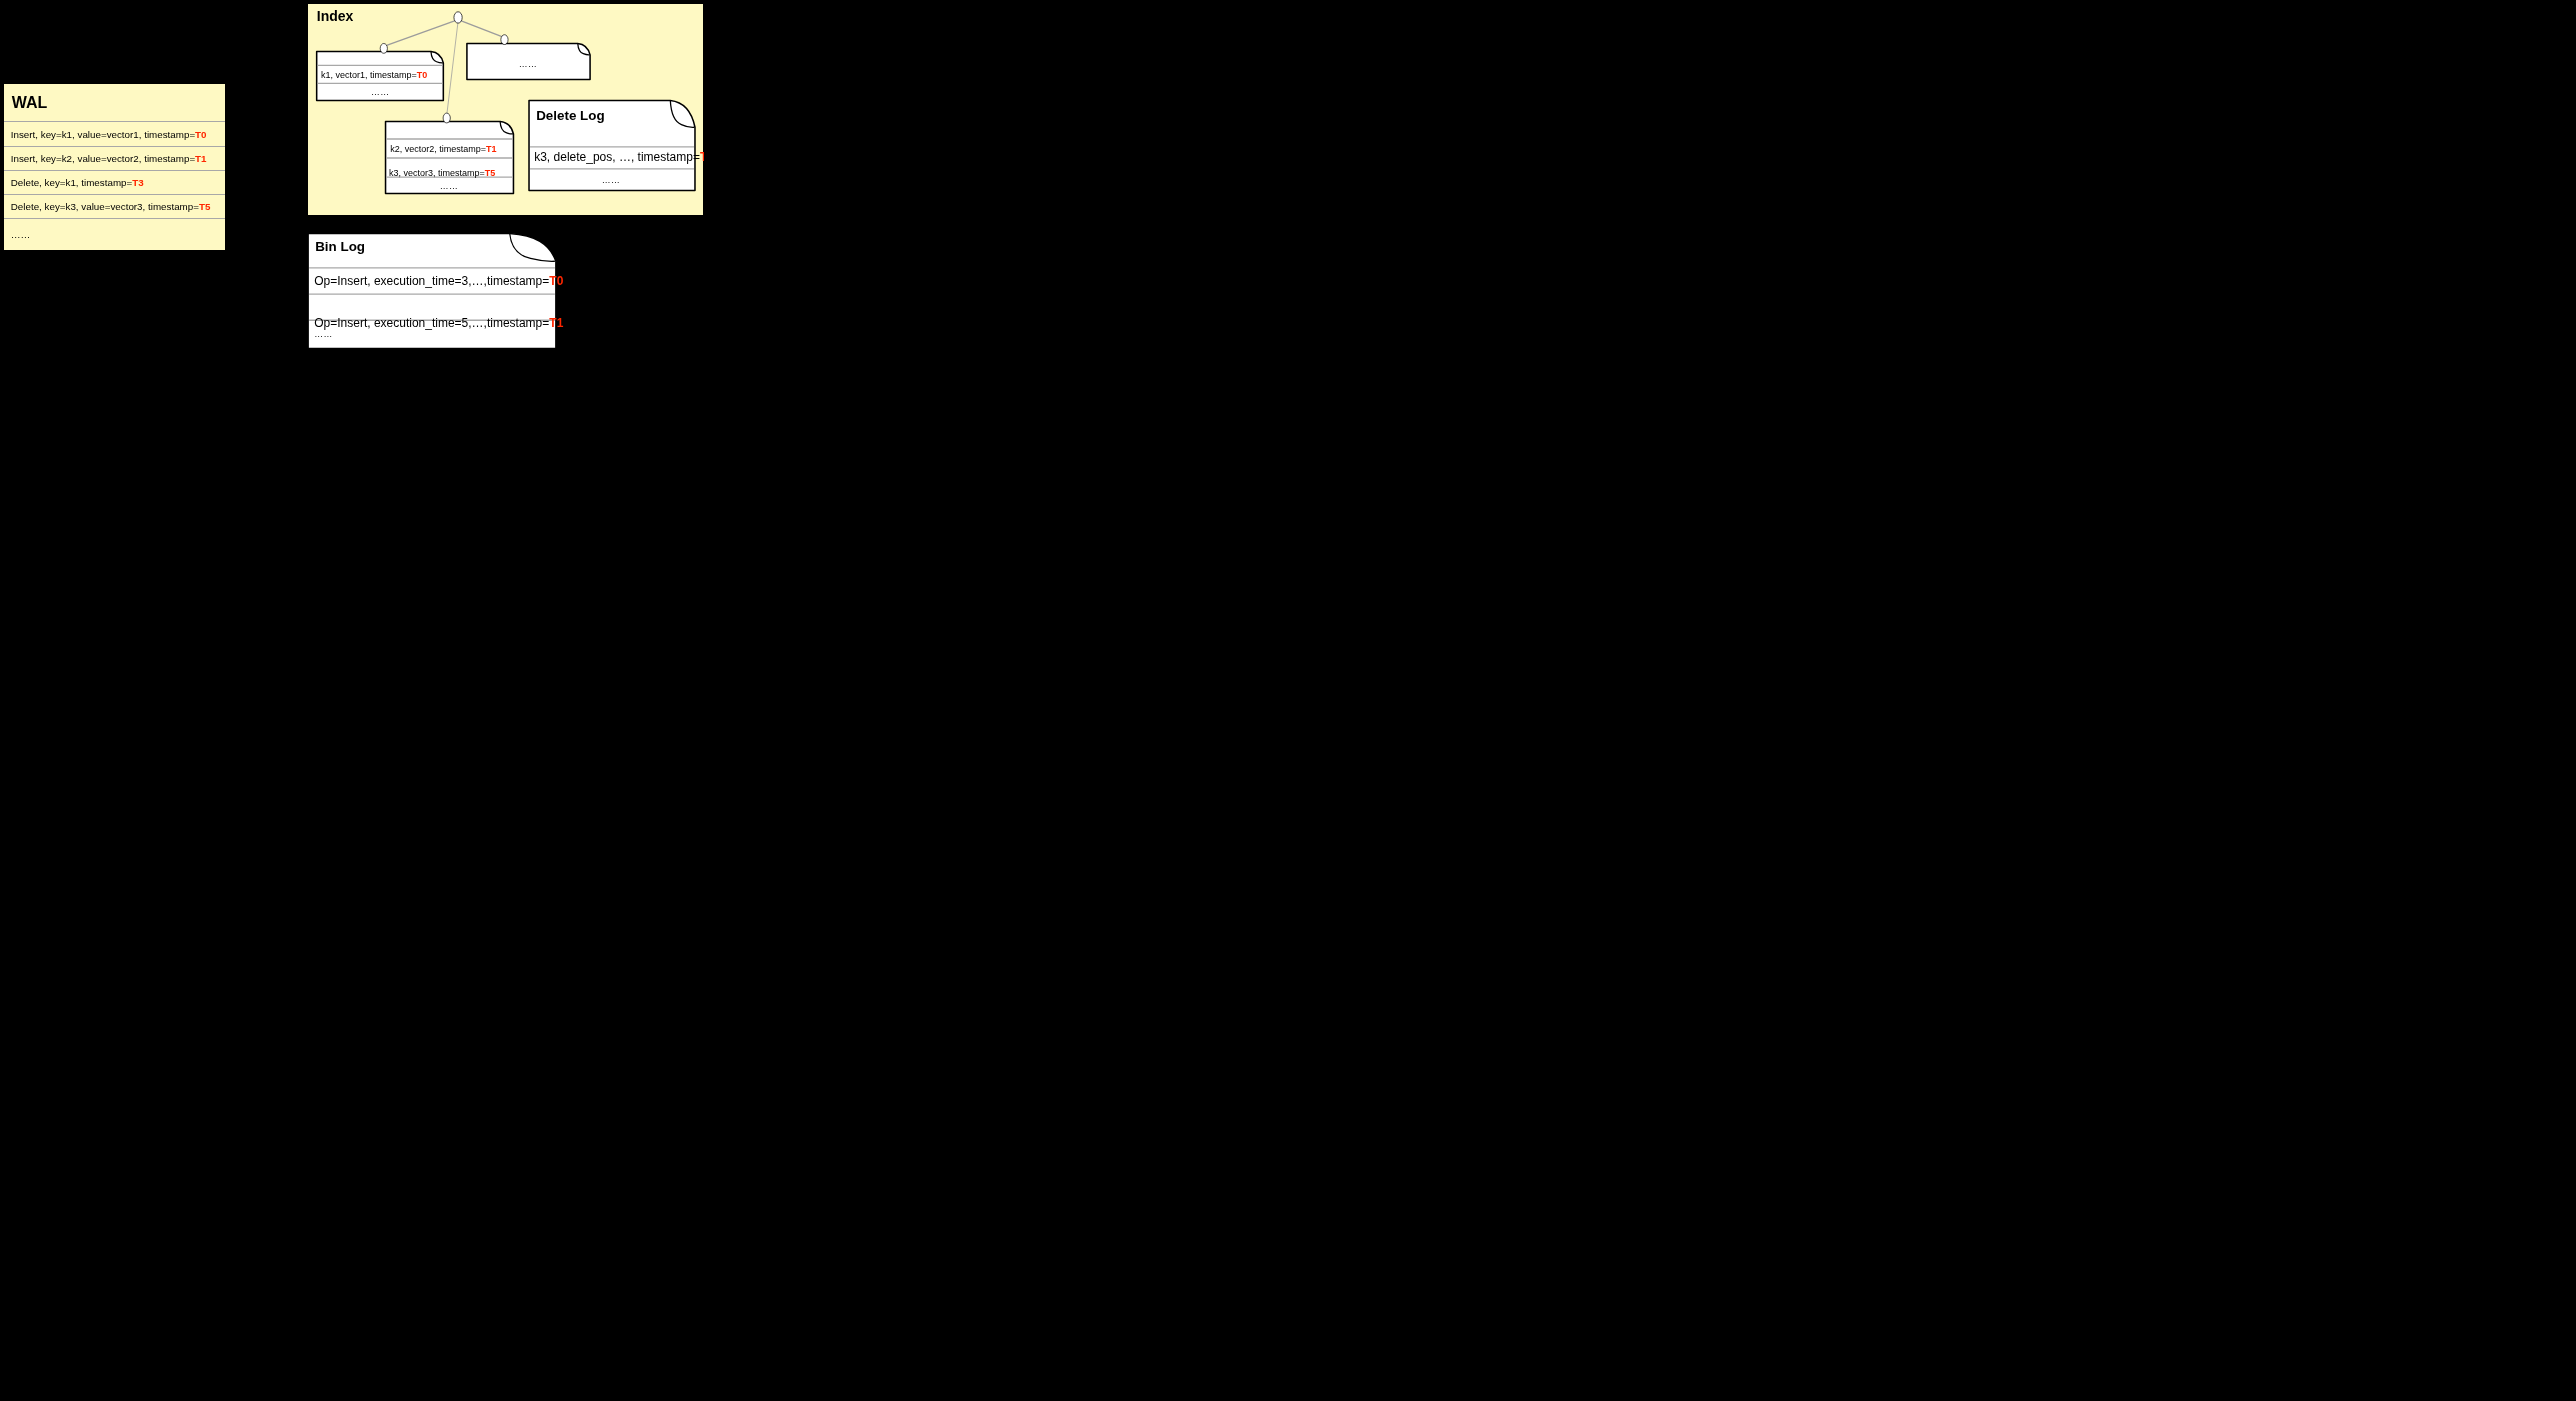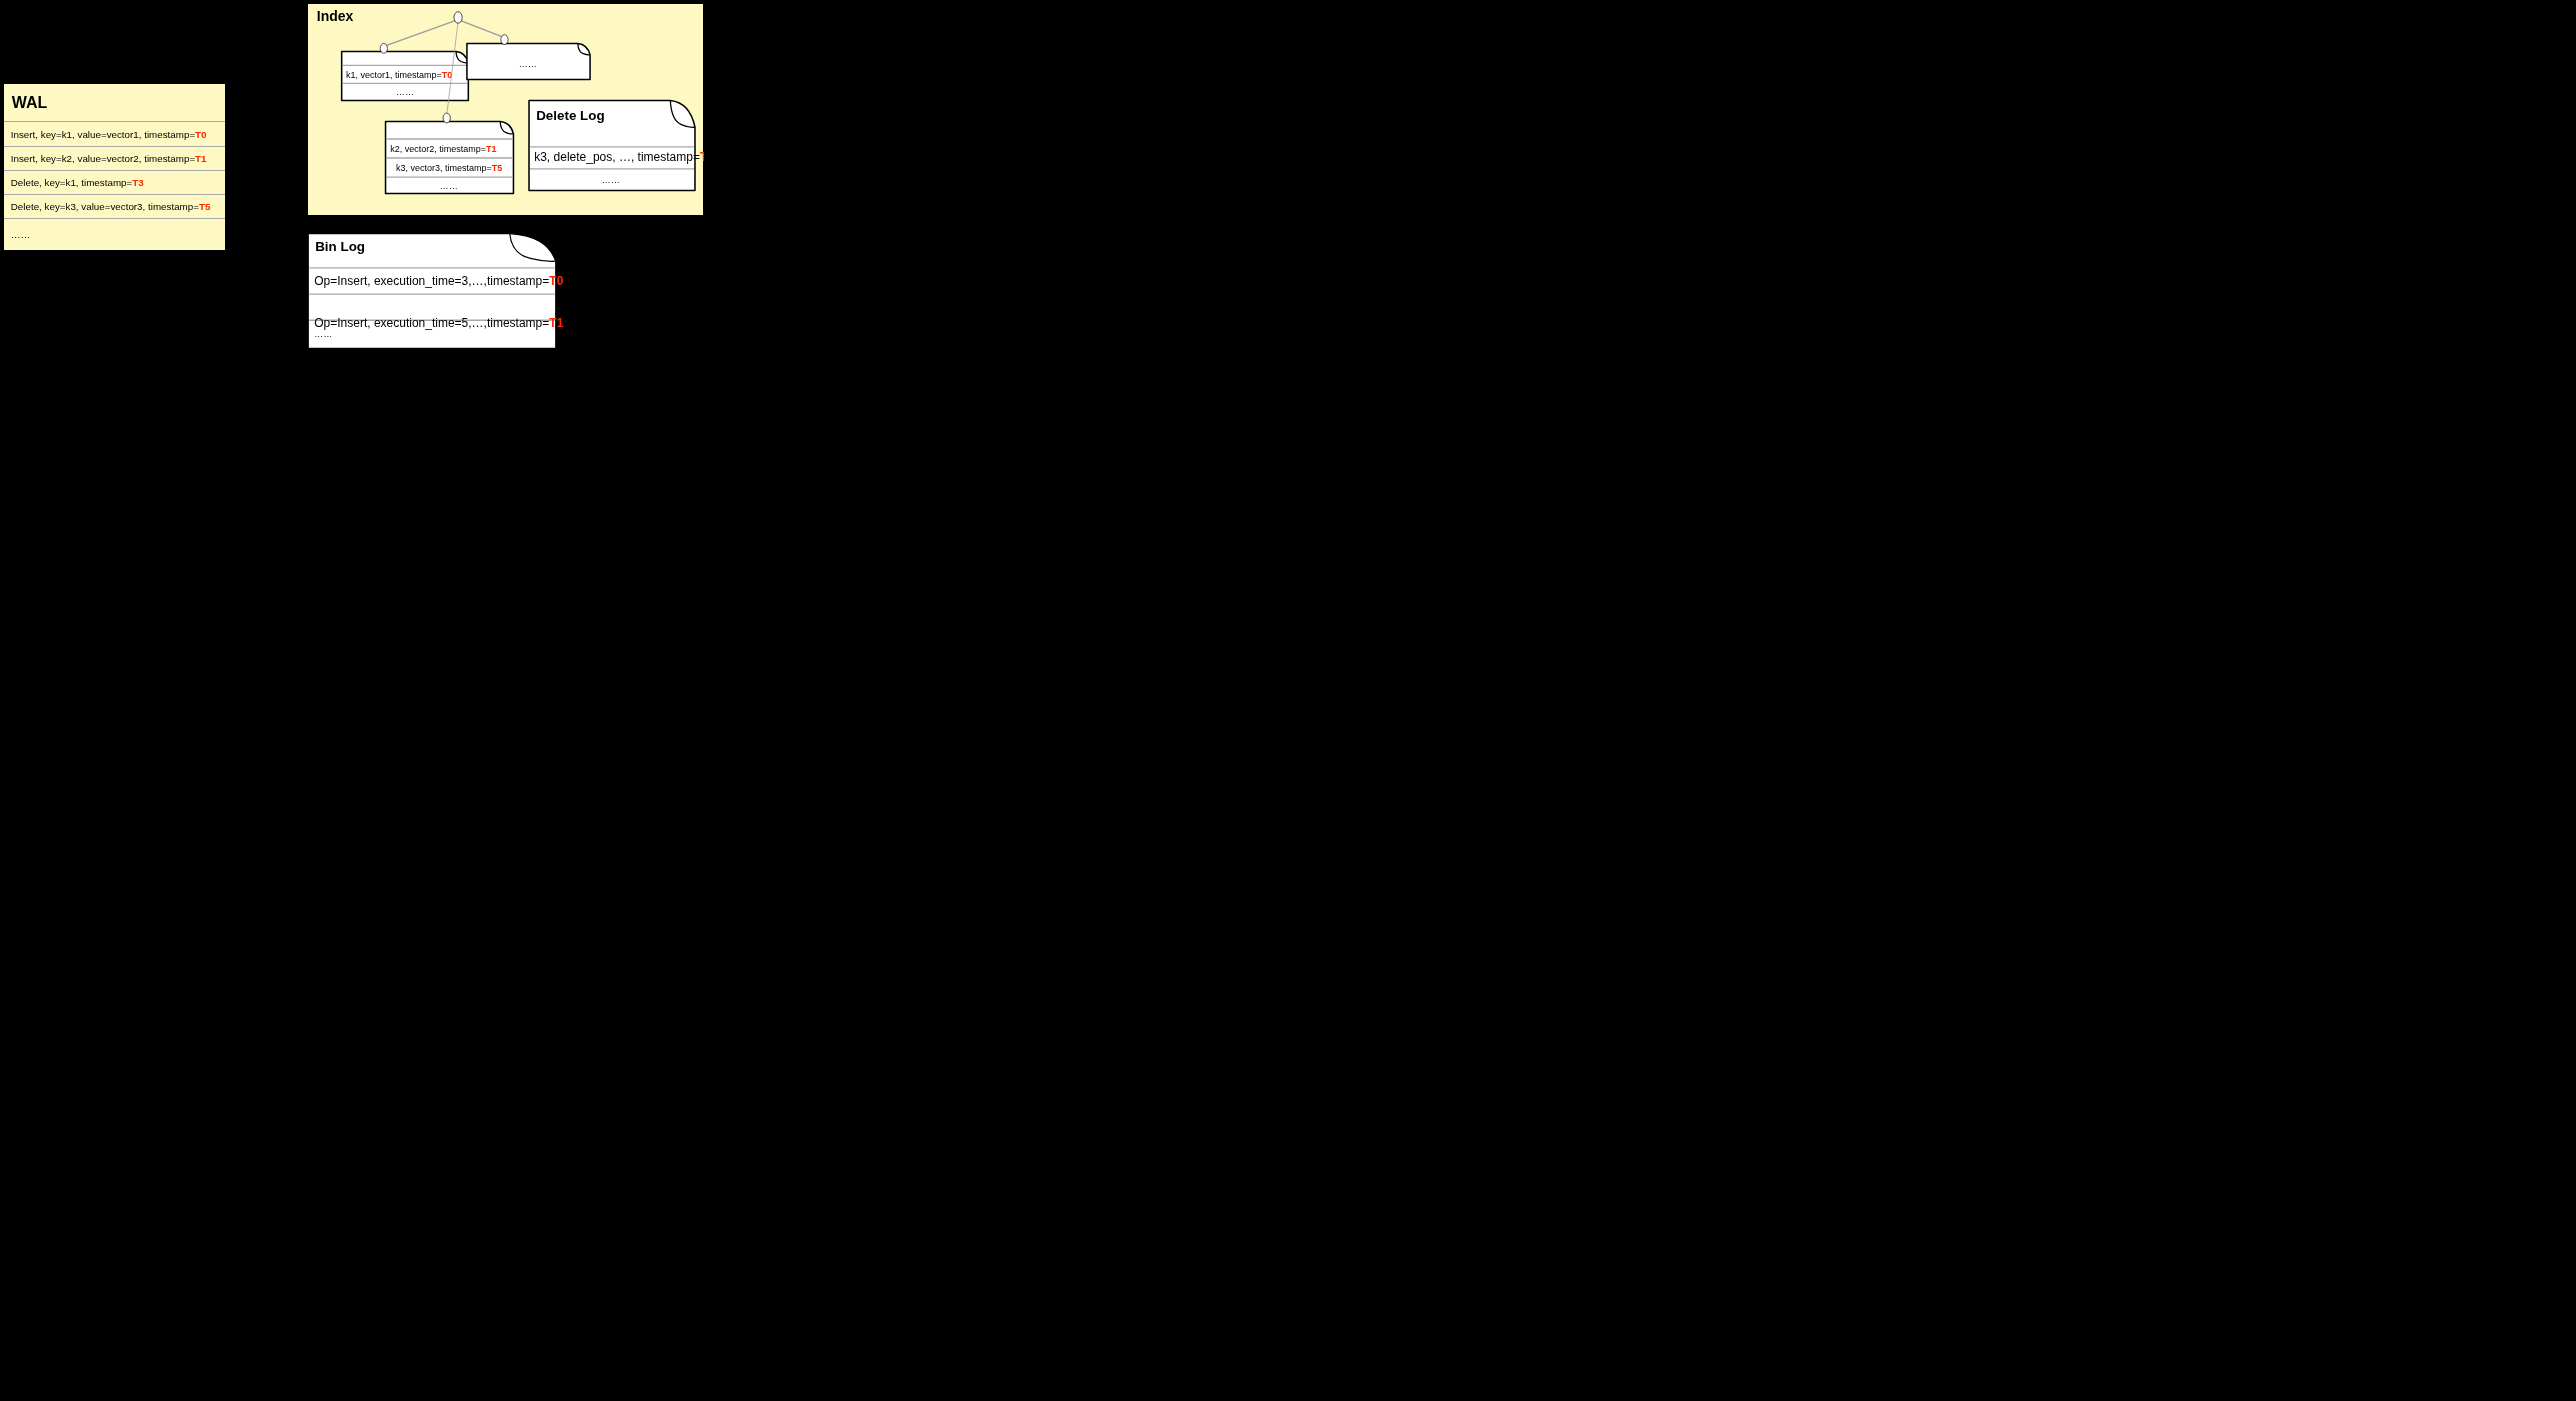--- a/index.html
+++ b/index.html
@@ -61,21 +61,21 @@
         <span class="ts">T5</span>
     </div>
     <div class="wal-row" style="height:32px">
       <span class="t">……</span>
     </div>
   </div>
 
   <div class="panel index-panel">
     <div class="panel-title index-title">Index</div>
 
-    <div class="doc" style="left:8.8px; top:48px; width:127px; height:49px;margin-left:25px;">
+    <div class="doc" style="left:8.8px; top:48px; width:127px; height:49px;">
       <svg class="doc-svg" width="130" height="52" viewBox="-3 -3 252 101">
         <path d="M 0 0 H 222 C 235.2 1.3 242.6 8.8 246 22 V 95 H 0 Z" fill="#ffffff" stroke="#000000" stroke-width="3" stroke-linejoin="round"></path>
         <path d="M 222 0 C 222.7 11 226.3 17.6 232.8 19.8 Q 239.3 22.4 245 22" fill="none" stroke="#000000" stroke-width="2.5"></path>
         <line x1="2" y1="27" x2="244" y2="27" stroke="#a8a8a8" stroke-width="2.5"></line>
         <line x1="2" y1="62" x2="244" y2="62" stroke="#a8a8a8" stroke-width="2.5"></line>
       </svg>
       <div class="drow f17" style="left:4.1px; top:14px; width:120px; height:18px;">
         <span class="t">k1, vector1, timestamp=</span>
           <span class="ts">T0</span>
       </div>
@@ -99,21 +99,21 @@
         <path d="M 0 0 H 223 C 237.3 1.4 245.4 9.6 249 24 V 140 H 0 Z" fill="#ffffff" stroke="#000000" stroke-width="3" stroke-linejoin="round"></path>
         <path d="M 223 0 C 223.8 12 227.7 19.2 234.7 21.6 Q 241.7 24.5 248 24" fill="none" stroke="#000000" stroke-width="2.5"></path>
         <line x1="2" y1="34" x2="247" y2="34" stroke="#a8a8a8" stroke-width="2.5"></line>
         <line x1="2" y1="71" x2="247" y2="71" stroke="#a8a8a8" stroke-width="2.5"></line>
         <line x1="2" y1="108" x2="247" y2="108" stroke="#a8a8a8" stroke-width="2.5"></line>
       </svg>
       <div class="drow f17" style="left:5.2px; top:17.5px; width:118px; height:19px;">
         <span class="t">k2, vector2, timestamp=</span>
           <span class="ts">T1</span>
       </div>
-      <div class="drow f17" style="left:11px; top:37px; width:118px; height:19px;">
+      <div class="drow f17" style="left:4px; top:37px; width:118px; height:19px;align-items:flex-end;">
         <span class="t">k3, vector3, timestamp=</span>
           <span class="ts">T5</span>
       </div>
       <div class="drow center dots-small" style="left:0; top:56px; width:128px; height:16.5px;">
         <span class="t">……</span>
       </div>
     </div>
 
     <svg class="tree-svg" width="395" height="211" viewBox="0 0 766 409">
       <line x1="291" y1="30" x2="147" y2="82" stroke="#9c9c9c" stroke-width="2.6"></line>

